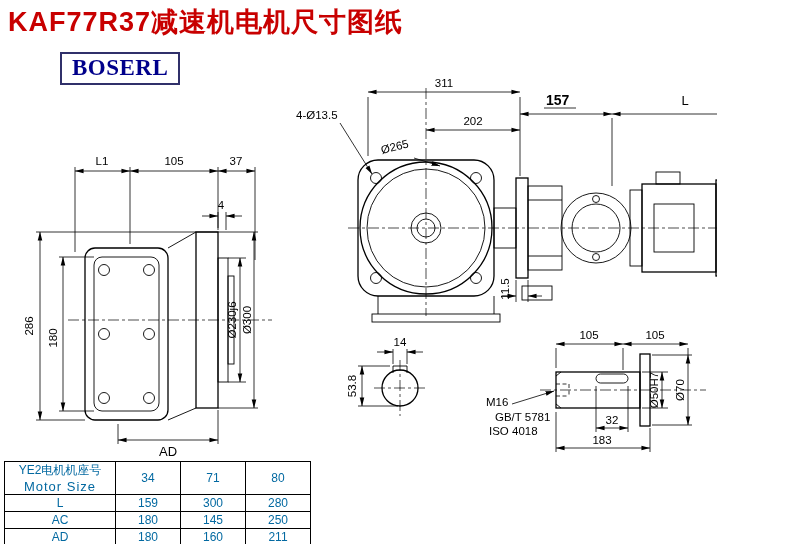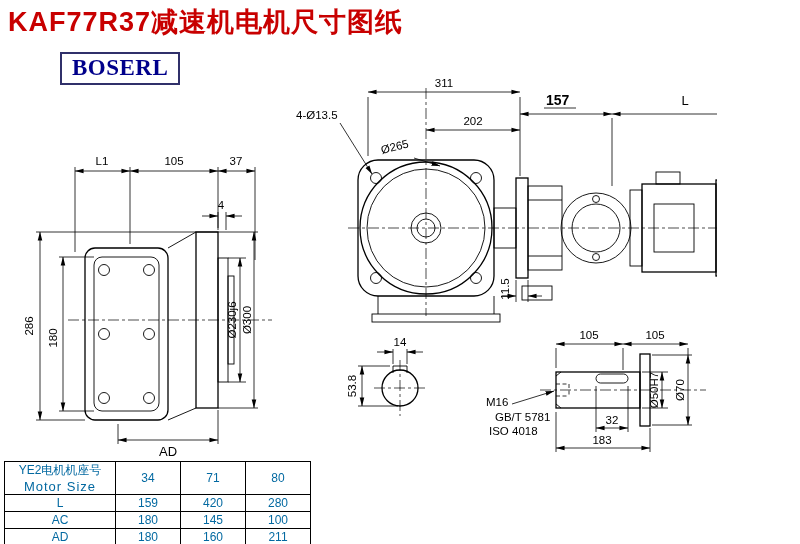--- a/index.html
+++ b/index.html
@@ -249,28 +249,28 @@
           <div>YE2电机机座号</div>
           <div class="h2">Motor Size</div>
         </td>
         <td class="c">34</td>
         <td class="c">71</td>
         <td class="c">80</td>
       </tr>
       <tr>
         <td class="hd">L</td>
         <td class="c">159</td>
-        <td class="c">420</td>
+        <td class="c">300</td>
         <td class="c">280</td>
       </tr>
       <tr>
         <td class="hd">AC</td>
         <td class="c">180</td>
         <td class="c">145</td>
-        <td class="c">100</td>
+        <td class="c">250</td>
       </tr>
       <tr>
         <td class="hd">AD</td>
         <td class="c">180</td>
         <td class="c">160</td>
         <td class="c">211</td>
       </tr>
     </tbody>
   </table>
 </div>

